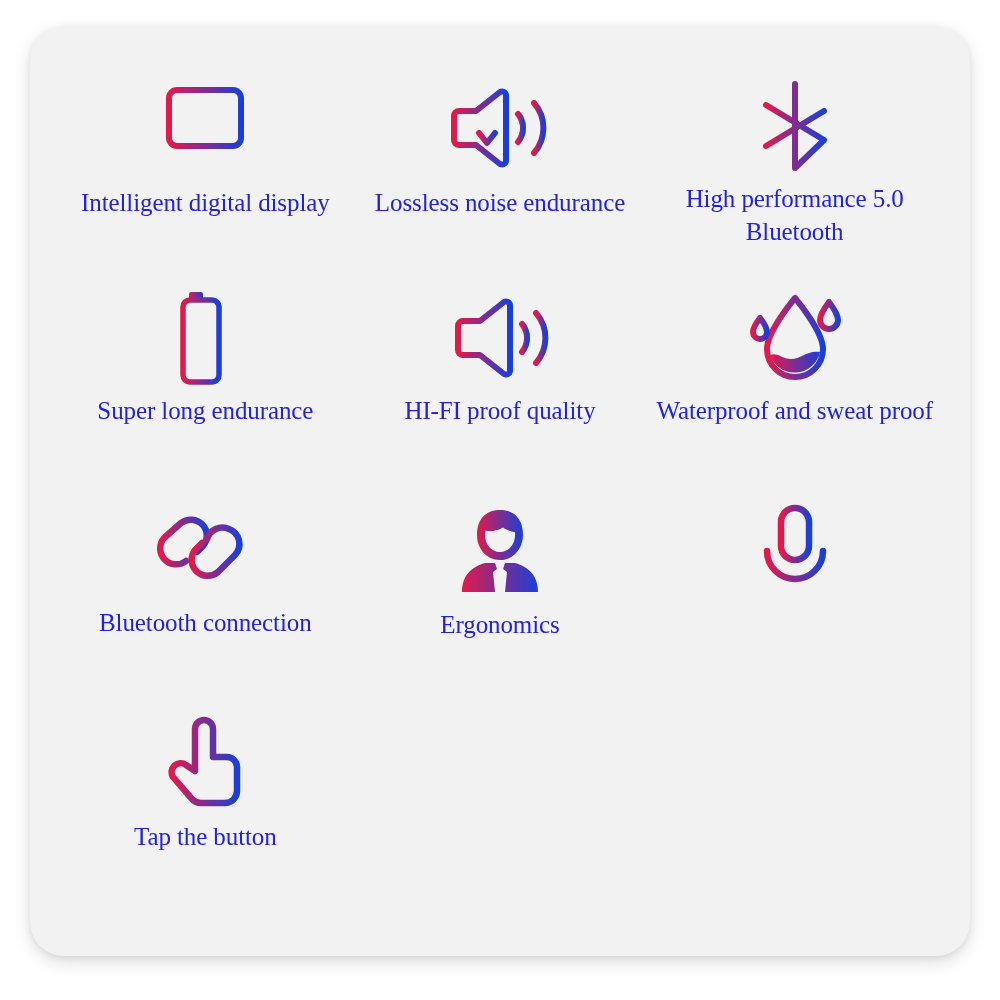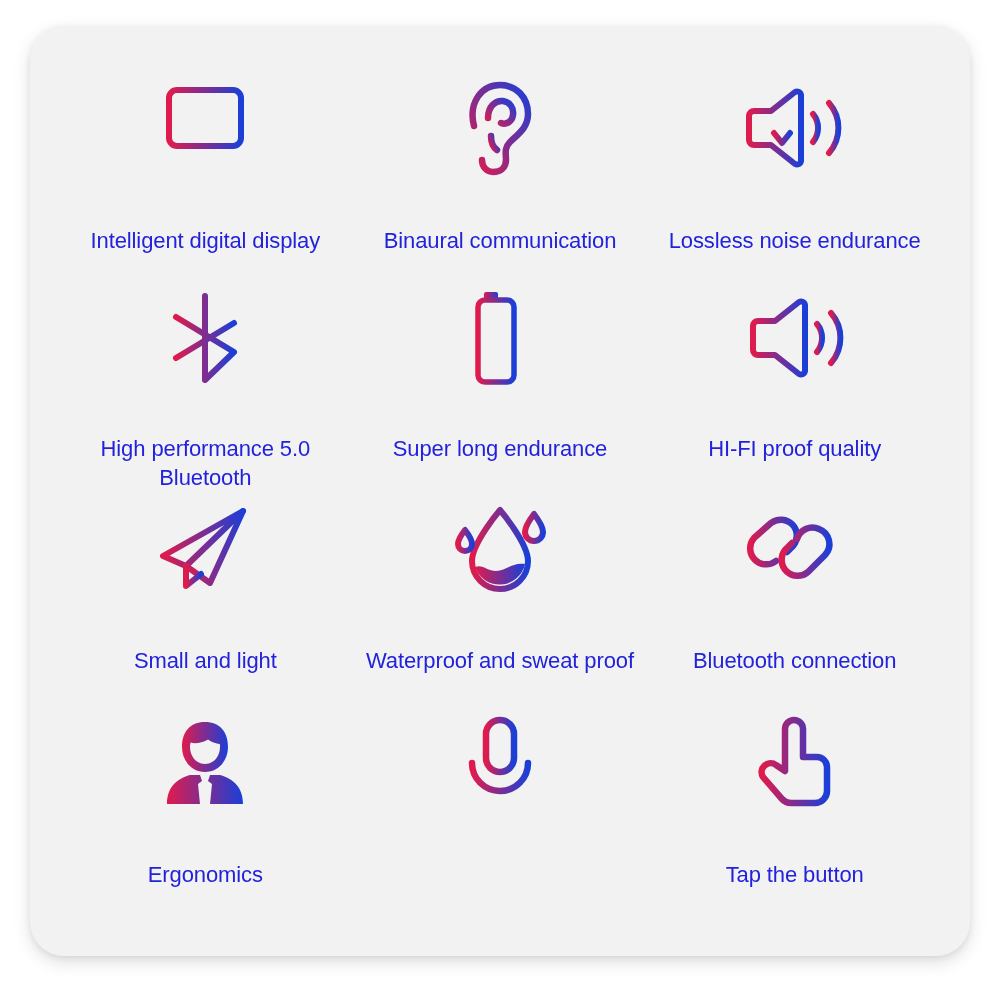--- a/index.html
+++ b/index.html
@@ -63,26 +63,25 @@
     justify-content: center;
     margin-bottom: 4px;
   }
 
   .feature-icon svg {
     display: block;
   }
 
   .feature-label {
     color: #2222dd;
-    font-size: 22px;
+    font-size: 25px;
     line-height: 1.32;
-    font-family: Liberation Sans, sans-serif;
+    font-family: Liberation Serif, serif;
     letter-spacing: -0.1px;
     max-width: 300px;
-    margin-top: 40px;
   }
 
   
   .r1 .feature-icon { height: 108px; }
   .r4 .feature-icon { height: 106px; }
 </style>
 </head>
 <body>
 
 <div class="page">
@@ -114,30 +113,20 @@
             <line x1="45" y1="24" x2="45" y2="52"></line>
             <line x1="56" y1="30" x2="56" y2="52"></line>
             <line x1="67" y1="36" x2="67" y2="52"></line>
             <line x1="50" y1="66" x2="50" y2="80"></line>
             <line x1="26" y1="82" x2="74" y2="82"></line>
           </svg>
         </div>
         <div class="feature-label">Intelligent digital display</div>
       </div>
 
-      <div class="feature-item r1">
-        <div class="feature-icon">
-          <svg width="80" height="100" viewBox="0 0 80 100" fill="none" stroke="url(#g)" stroke-width="6.5" stroke-linecap="round" stroke-linejoin="round">
-            <path d="M14 48 C8 24 22 7 40 7 C56 7 68 19 68 36 C68 50 58 56 50 64 C44 70 46 76 46 82 C46 90 40 94 33 94 C27 94 22 89 22 82"></path>
-            <path d="M28 40 C28 29 35 22 43 23 C50 24 54 30 53 37 C52 44 46 47 41 45"></path>
-            <path d="M31 58 C31 65 34 70 37 72"></path>
-          </svg>
-        </div>
-        <div class="feature-label">Binaural communication</div>
-      </div>
 
       <div class="feature-item r1">
         <div class="feature-icon">
           <svg width="108" height="90" viewBox="0 0 108 90" fill="none" stroke="url(#gh)" stroke-width="6" stroke-linecap="round" stroke-linejoin="round">
             <path d="M8 33 a5 5 0 0 1 5 -5 H30 L54 9 a4 4 0 0 1 6 3 V78 a4 4 0 0 1 -6 3 L30 62 H13 a5 5 0 0 1 -5 -5 Z"></path>
             <line x1="41" y1="28" x2="41" y2="58"></line>
             <path d="M33 50 L41 60 L49 50"></path>
             <path d="M72 31 a22 22 0 0 1 0 28"></path>
             <path d="M88 20 a38 38 0 0 1 0 50"></path>
           </svg>
@@ -174,30 +163,20 @@
         <div class="feature-icon">
           <svg width="100" height="90" viewBox="0 0 100 90" fill="none" stroke="url(#gh)" stroke-width="6" stroke-linecap="round" stroke-linejoin="round">
             <path d="M8 33 a5 5 0 0 1 5 -5 H30 L54 9 a4 4 0 0 1 6 3 V78 a4 4 0 0 1 -6 3 L30 62 H13 a5 5 0 0 1 -5 -5 Z"></path>
             <path d="M72 31 a22 22 0 0 1 0 28"></path>
             <path d="M86 20 a38 38 0 0 1 0 50"></path>
           </svg>
         </div>
         <div class="feature-label">HI-FI proof quality</div>
       </div>
 
-      <div class="feature-item r3">
-        <div class="feature-icon">
-          <svg width="100" height="90" viewBox="0 0 100 90" fill="none" stroke="url(#gh)" stroke-width="6" stroke-linecap="round" stroke-linejoin="round">
-            <path d="M88 6 L8 51 L31 61 Z"></path>
-            <path d="M88 6 L55 78 L31 61"></path>
-            <path d="M31 61 L31 81 L46 69"></path>
-          </svg>
-        </div>
-        <div class="feature-label">Small and light</div>
-      </div>
 
       <div class="feature-item r3">
         <div class="feature-icon">
           <svg width="92" height="96" viewBox="0 0 92 96" fill="none" stroke="url(#gh)" stroke-width="6" stroke-linecap="round" stroke-linejoin="round">
             <path d="M46 8 C46 8 18 41 18 59 a28 28 0 0 0 56 0 C74 41 46 8 46 8 Z"></path>
             <path d="M21 65 C29 62 33 69 42 69 C52 69 58 60 71 62 a26 26 0 0 1 -50 3 Z" fill="url(#gh)" stroke="none"></path>
             <path d="M11 28 C11 28 4 37 4 42 a7 7 0 0 0 14 0 C18 37 11 28 11 28 Z"></path>
             <path d="M80 12 C80 12 71 24 71 30 a9 9 0 0 0 18 0 C89 24 80 12 80 12 Z"></path>
           </svg>
         </div>

